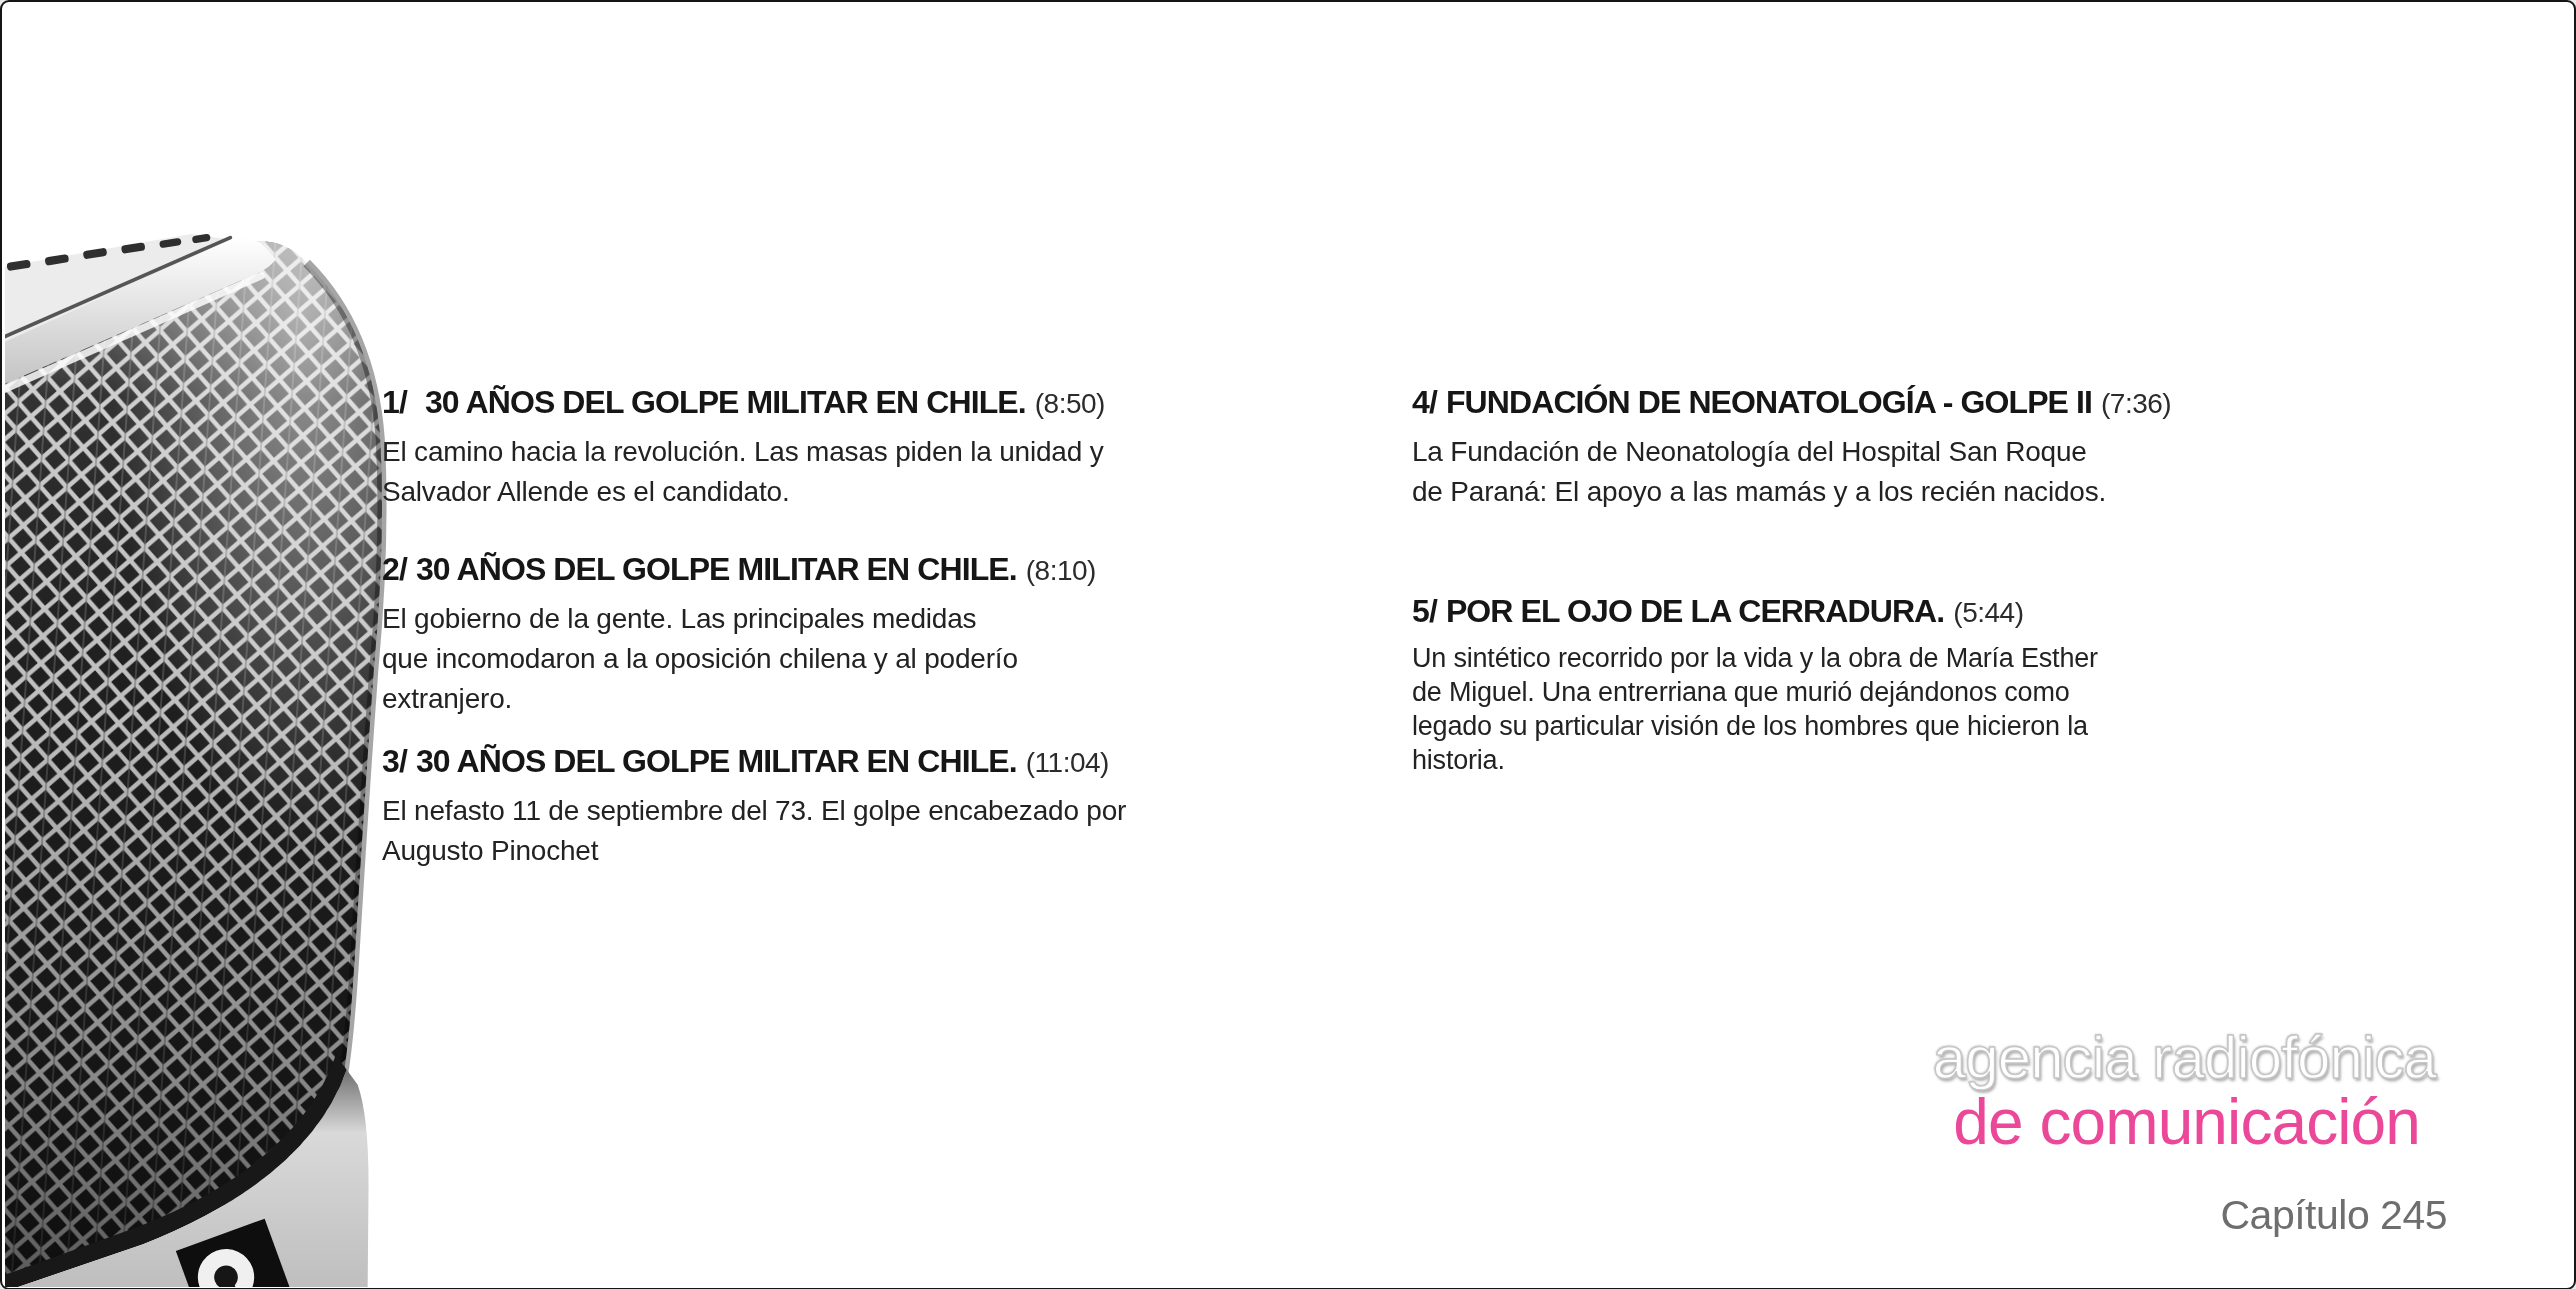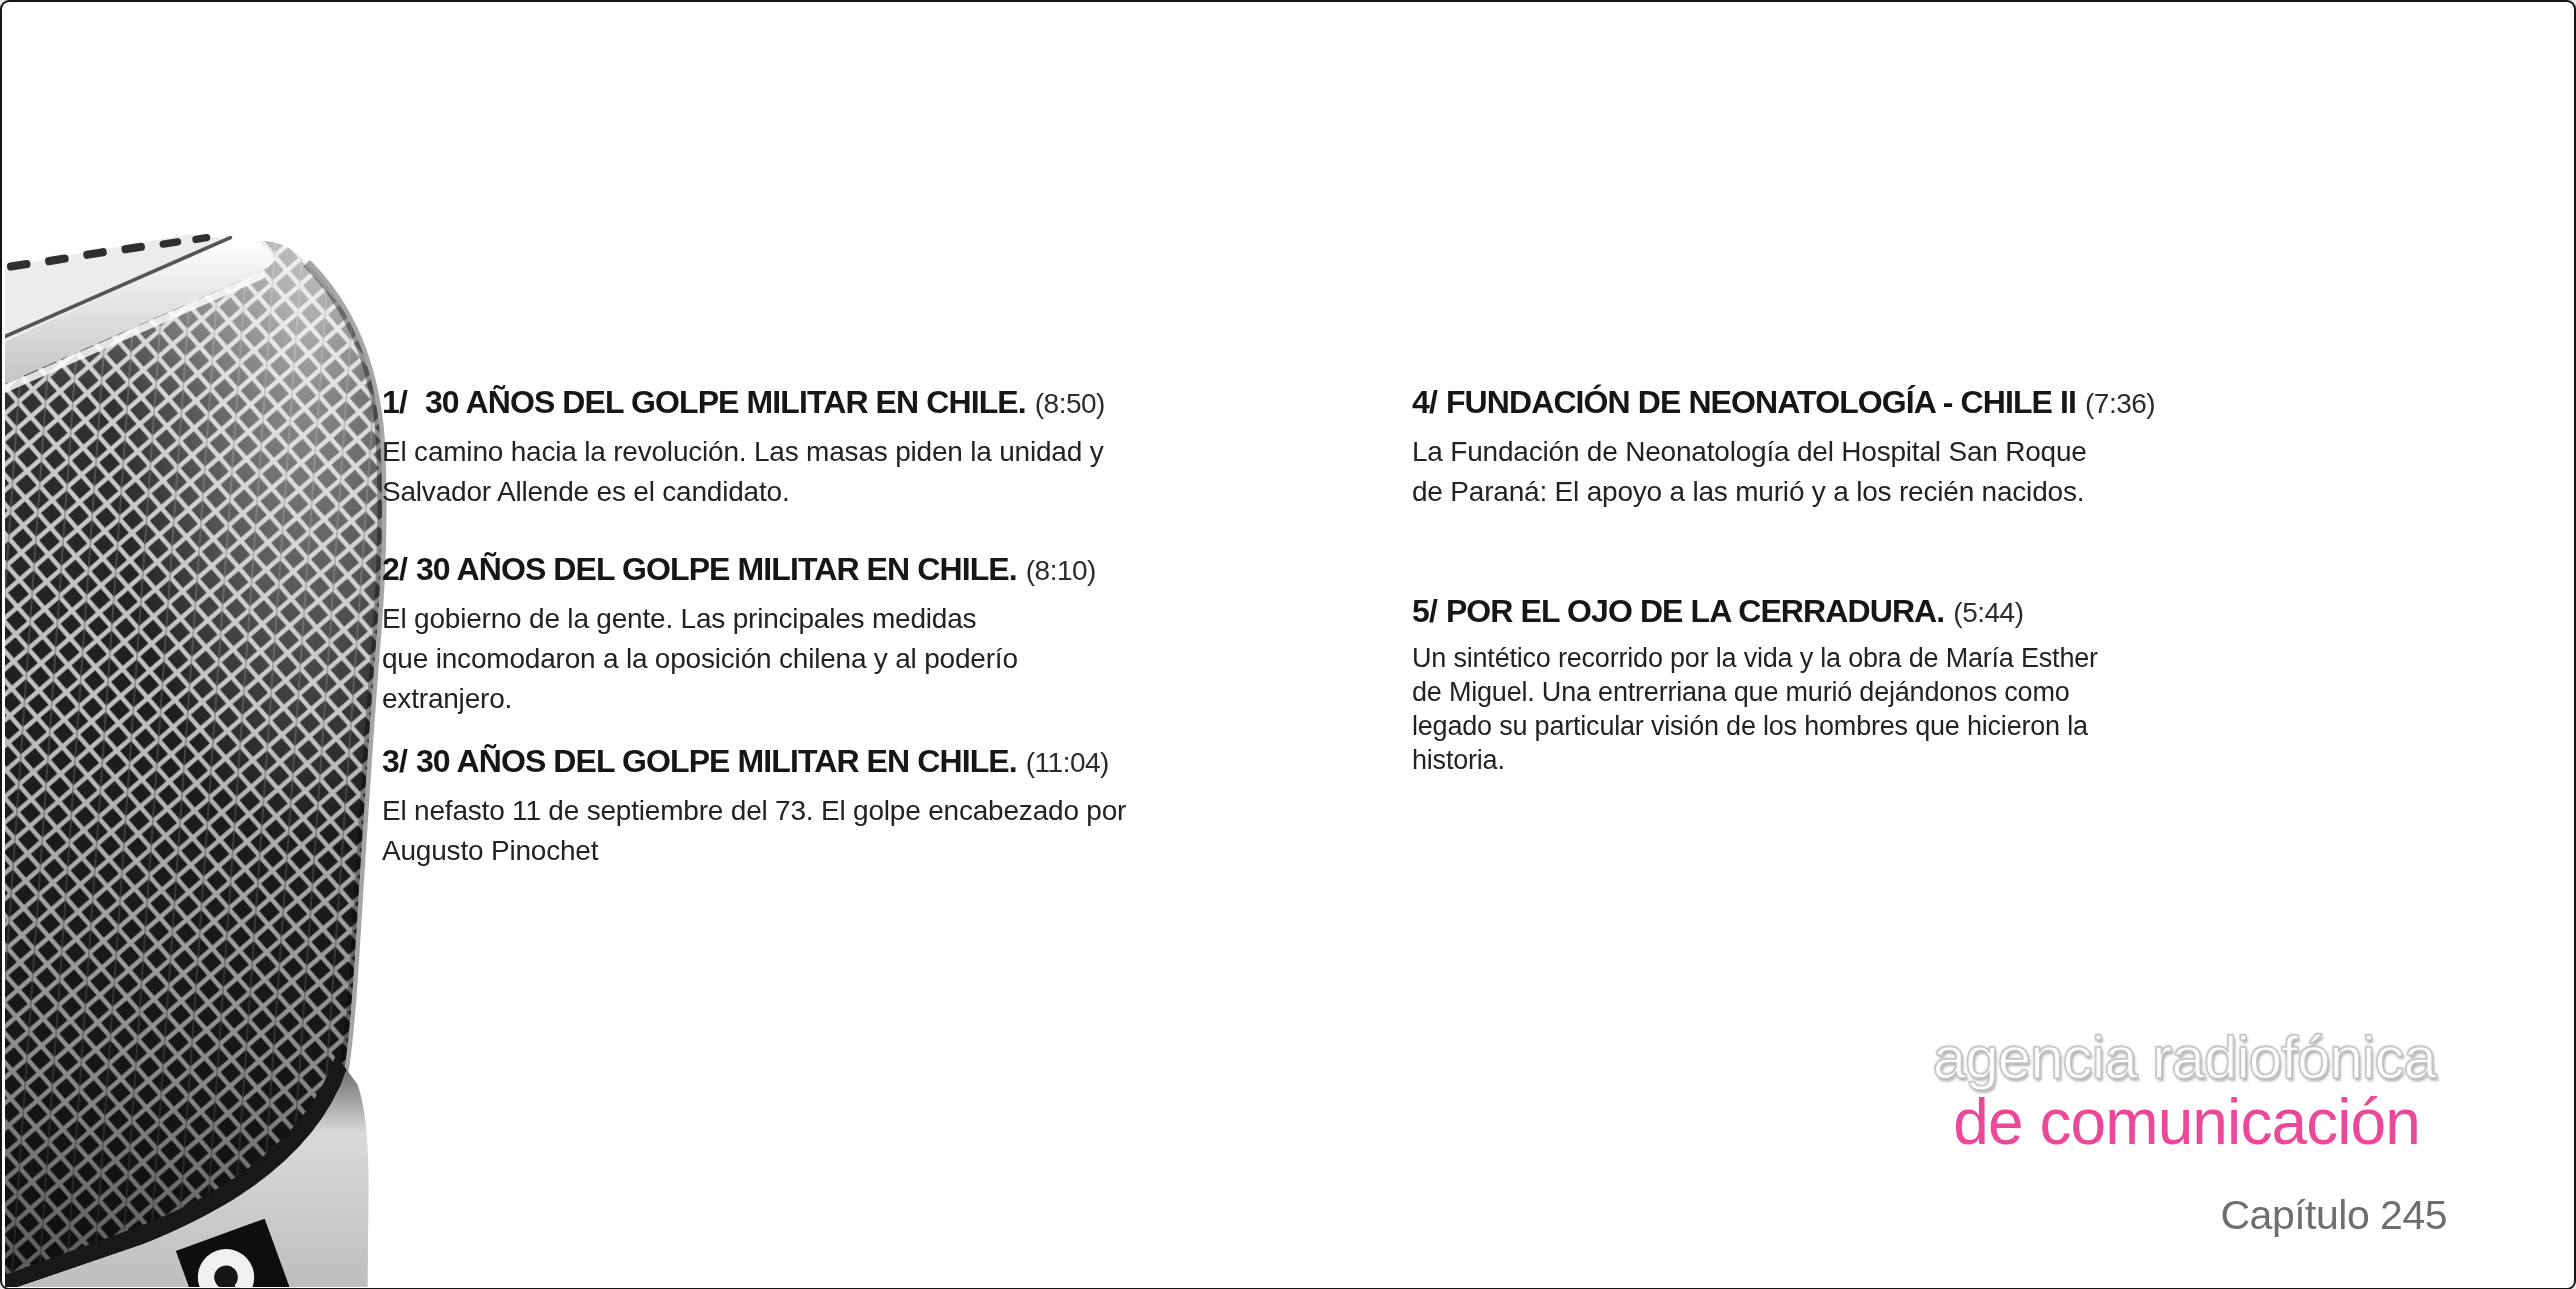--- a/index.html
+++ b/index.html
@@ -121,23 +121,23 @@
     </article>
     <article class="track t3">
       <h3><span class="num">3/</span><span class="title">30 AÑOS DEL GOLPE MILITAR EN CHILE.</span><span class="time">(11:04)</span></h3>
       <p class="desc">El nefasto 11 de septiembre del 73. El golpe encabezado por
 Augusto Pinochet</p>
     </article>
   </div>
 
   <div class="col col-right">
     <article class="track t4">
-      <h3><span class="num">4/</span><span class="title">FUNDACIÓN DE NEONATOLOGÍA - CHILE II</span><span class="time">(7:36)</span></h3>
+      <h3><span class="num">4/</span><span class="title">FUNDACIÓN DE NEONATOLOGÍA - GOLPE II</span><span class="time">(7:36)</span></h3>
       <p class="desc">La Fundación de Neonatología del Hospital San Roque
-de Paraná: El apoyo a las murió y a los recién nacidos.</p>
+de Paraná: El apoyo a las mamás y a los recién nacidos.</p>
     </article>
     <article class="track t5">
       <h3><span class="num">5/</span><span class="title">POR EL OJO DE LA CERRADURA.</span><span class="time">(5:44)</span></h3>
       <p class="desc">Un sintético recorrido por la vida y la obra de María Esther
 de Miguel. Una entrerriana que murió dejándonos como
 legado su particular visión de los hombres que hicieron la
 historia.</p>
     </article>
   </div>
 

